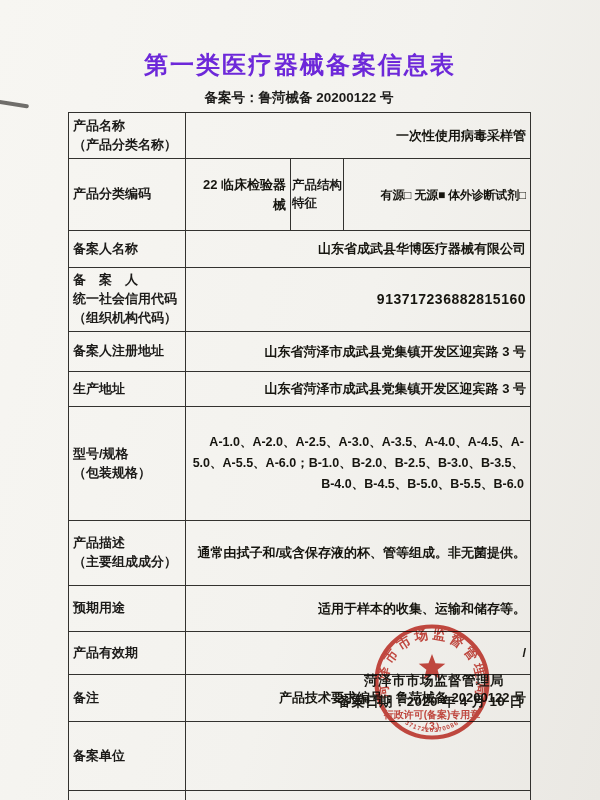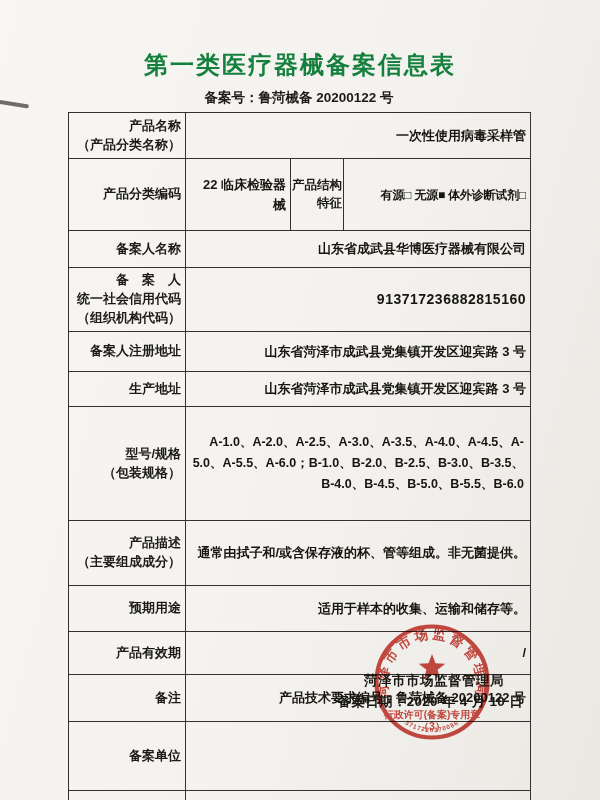--- a/index.html
+++ b/index.html
@@ -6,41 +6,41 @@
   body{
     width:600px;height:800px;position:relative;overflow:hidden;
     font-family:"Liberation Sans","DejaVu Sans",sans-serif;
     color:#1c1b19;
     background:linear-gradient(105deg,#f7f6f2 0%,#f3f2ee 55%,#eae8e3 100%);
   }
   
   .doc-title{
     position:absolute;top:49px;left:0;right:0;
     text-align:center;font-size:24px;font-weight:700;
-    letter-spacing:2px;color:#15803d;
+    letter-spacing:2px;color:#6d28d9;
   }
   .reg-no{
     position:absolute;top:89px;left:68px;width:462px;
     text-align:center;font-size:13.5px;font-weight:700;color:#1c1b19;
   }
   
   table.filing{
     position:absolute;left:68px;top:112px;
     width:462px;border-collapse:collapse;table-layout:fixed;
   }
   table.filing td{
     border:1.6px solid #33322f;
     vertical-align:middle;
     font-weight:700;
     font-size:13px;
     padding:2px 4px;
     overflow:hidden;
   }
   td.lbl{
-    text-align:right;
+    text-align:left;
     white-space:pre-line;
     line-height:1.45;
     color:#1c1b19;
   }
   td.val{
     text-align:right;
     padding-left:11px;
     line-height:1.5;
     color:#16150f;
   }

